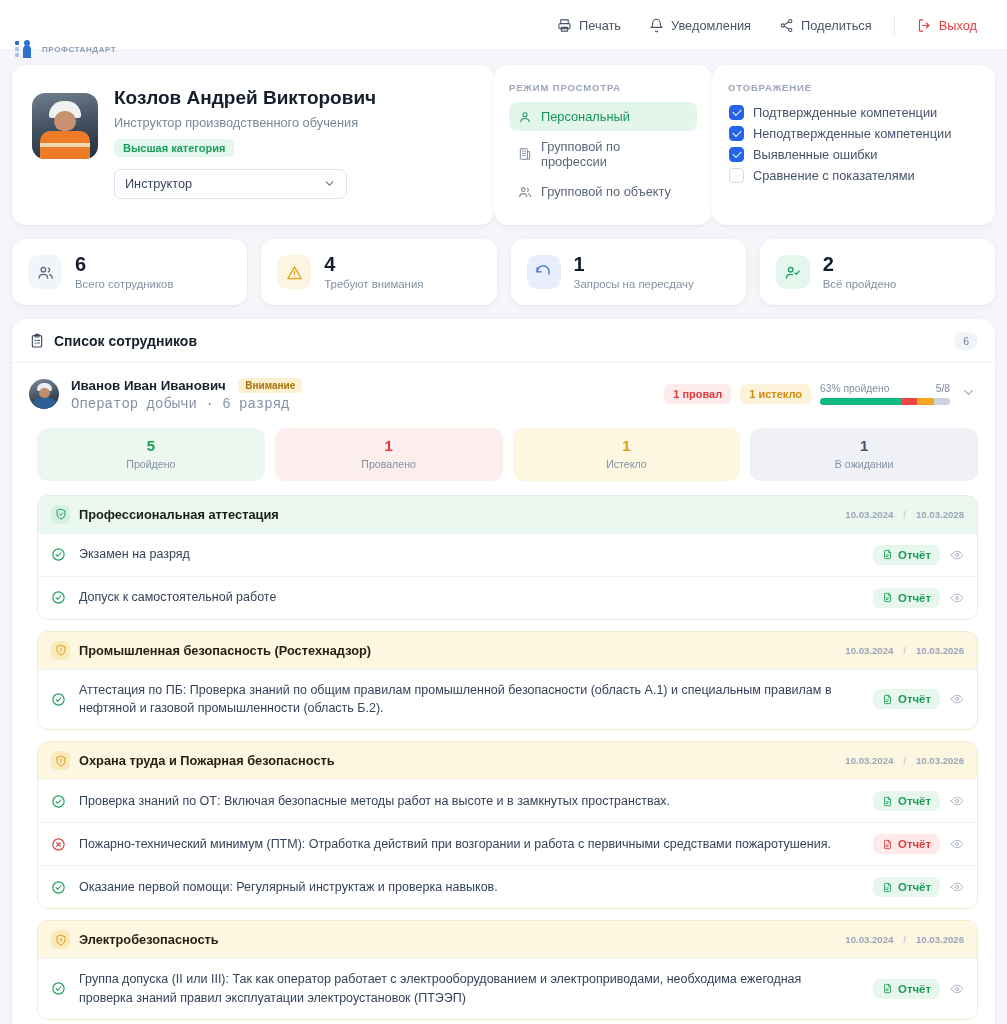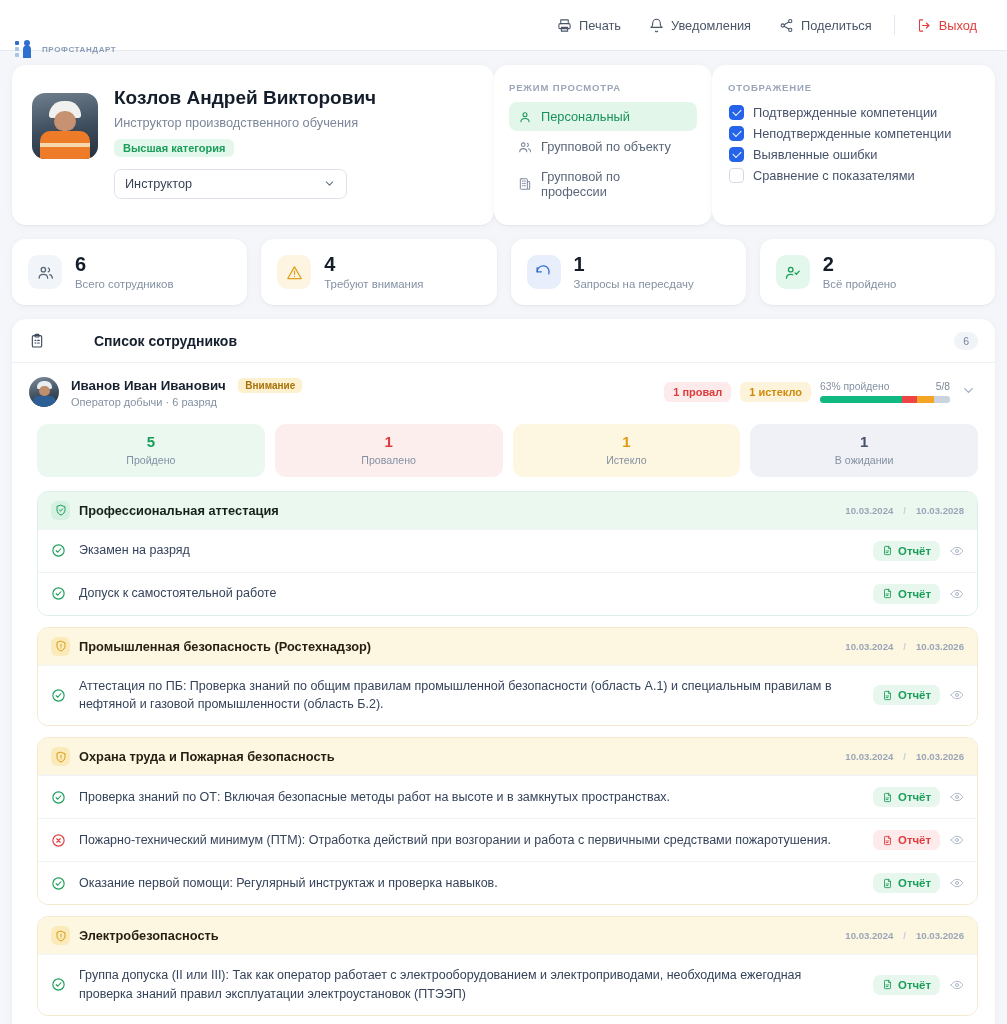--- a/index.html
+++ b/index.html
@@ -141,37 +141,37 @@
   
   .panel {
     margin-top: 14px; background: #fff; border-radius: 14px;
     box-shadow: 0 1px 2px rgba(22,40,70,.05), 0 1px 10px rgba(22,40,70,.035);
     overflow: hidden;
   }
   .panel-head {
     height: 44px; display: flex; align-items: center; gap: 9px;
     padding: 0 17px; border-bottom: 1px solid #eef1f6;
   }
-  .panel-title { font-size: 14px; font-weight: 700; color: #16202e; margin-left: 40px; }
+  .panel-title { font-size: 14px; font-weight: 700; color: #16202e; }
   .count-pill {
     margin-left: auto; background: #f0f3f8; color: #7a869a;
     font-size: 10.5px; border-radius: 999px; padding: 3px 9px; min-width: 22px; text-align: center;
   }
 
   .emp-row { display: flex; align-items: center; padding: 13px 17px 12px 17px; gap: 12px; }
   .avatar-sm {
     width: 30px; height: 30px; border-radius: 50%; flex: 0 0 30px; overflow: hidden;
     background: linear-gradient(165deg,#7f8e9b 0%,#3b4a5a 60%,#212c3a 100%);
     position: relative;
   }
   .avatar-sm .h { position:absolute; left:8px; top:4px; width:15px; height:8px; background:#e9eef3; border-radius:8px 8px 2px 2px;}
   .avatar-sm .f { position:absolute; left:10px; top:9px; width:11px; height:10px; background:#c08e6d; border-radius:6px;}
   .avatar-sm .b { position:absolute; left:4px; top:19px; width:23px; height:13px; background:#2d5f97; border-radius:6px 6px 0 0;}
   .emp-name { font-size: 13.3px; font-weight: 700; color: #18212f; }
-  .emp-sub { font-size: 11px; color: #8491a3; margin-top: 2px; }
+  .emp-sub { font-size: 14px; color: #8491a3; margin-top: 2px; font-family: Liberation Mono, monospace; }
   .badge-warn {
     background: #fdf0cf; color: #a8730a; font-size: 10px; font-weight: 700;
     padding: 2px 7px; border-radius: 5px; margin-left: 8px; vertical-align: middle;
   }
   .emp-right { margin-left: auto; display: flex; align-items: center; gap: 9px; }
   .tag {
     font-size: 11px; font-weight: 600; padding: 4px 9px; border-radius: 6px; white-space: nowrap;
   }
   .tag.fail { background: #fdeaea; color: #e03b3b; }
   .tag.exp  { background: #fdf3da; color: #cf8b0c; }
@@ -340,38 +340,38 @@
           <svg width="14" height="14" viewBox="0 0 24 24" fill="none" stroke="#17925a" stroke-width="1.8" stroke-linecap="round" stroke-linejoin="round">
               <circle cx="12" cy="8" r="3.4"></circle>
               <path d="M5 20c0-3.6 3.1-5.6 7-5.6s7 2 7 5.6"></path>
             </svg>
         </span>
         <span>Персональный</span>
       </div>
 
       <div class="mode-item">
         <span class="ico">
+          <svg width="14" height="14" viewBox="0 0 24 24" fill="none" stroke="#7b8798" stroke-width="1.7" stroke-linecap="round" stroke-linejoin="round">
+              <rect x="4" y="3" width="12" height="18" rx="1.4"></rect>
+              <path d="M16 8h4v13h-4"></path>
+              <path d="M7.5 7h1.5M11 7h1.5M7.5 11h1.5M11 11h1.5M7.5 15h1.5M11 15h1.5"></path>
+            </svg>
+        </span>
+        <span>Групповой по профессии</span>
+      </div>
+
+      <div class="mode-item">
+        <span class="ico">
           <svg width="14" height="14" viewBox="0 0 24 24" fill="none" stroke="#7b8798" stroke-width="1.8" stroke-linecap="round" stroke-linejoin="round">
               <circle cx="9" cy="8" r="3.1"></circle>
               <path d="M3 20c0-3.3 2.7-5.2 6-5.2s6 1.9 6 5.2"></path>
               <path d="M16 5.6a3.1 3.1 0 010 5.6M18 14.9c2.1.6 3.6 2.3 3.6 5.1"></path>
             </svg>
         </span>
         <span>Групповой по объекту</span>
-      </div>
-
-      <div class="mode-item">
-        <span class="ico">
-          <svg width="14" height="14" viewBox="0 0 24 24" fill="none" stroke="#7b8798" stroke-width="1.7" stroke-linecap="round" stroke-linejoin="round">
-              <rect x="4" y="3" width="12" height="18" rx="1.4"></rect>
-              <path d="M16 8h4v13h-4"></path>
-              <path d="M7.5 7h1.5M11 7h1.5M7.5 11h1.5M11 11h1.5M7.5 15h1.5M11 15h1.5"></path>
-            </svg>
-        </span>
-        <span>Групповой по профессии</span>
       </div>
     </div>
 
     <div class="card display-card">
       <div class="card-label">ОТОБРАЖЕНИЕ</div>
 
       <div class="chk-row">
         <span class="chk on"></span>
         <span>Подтвержденные компетенции</span>
       </div>

